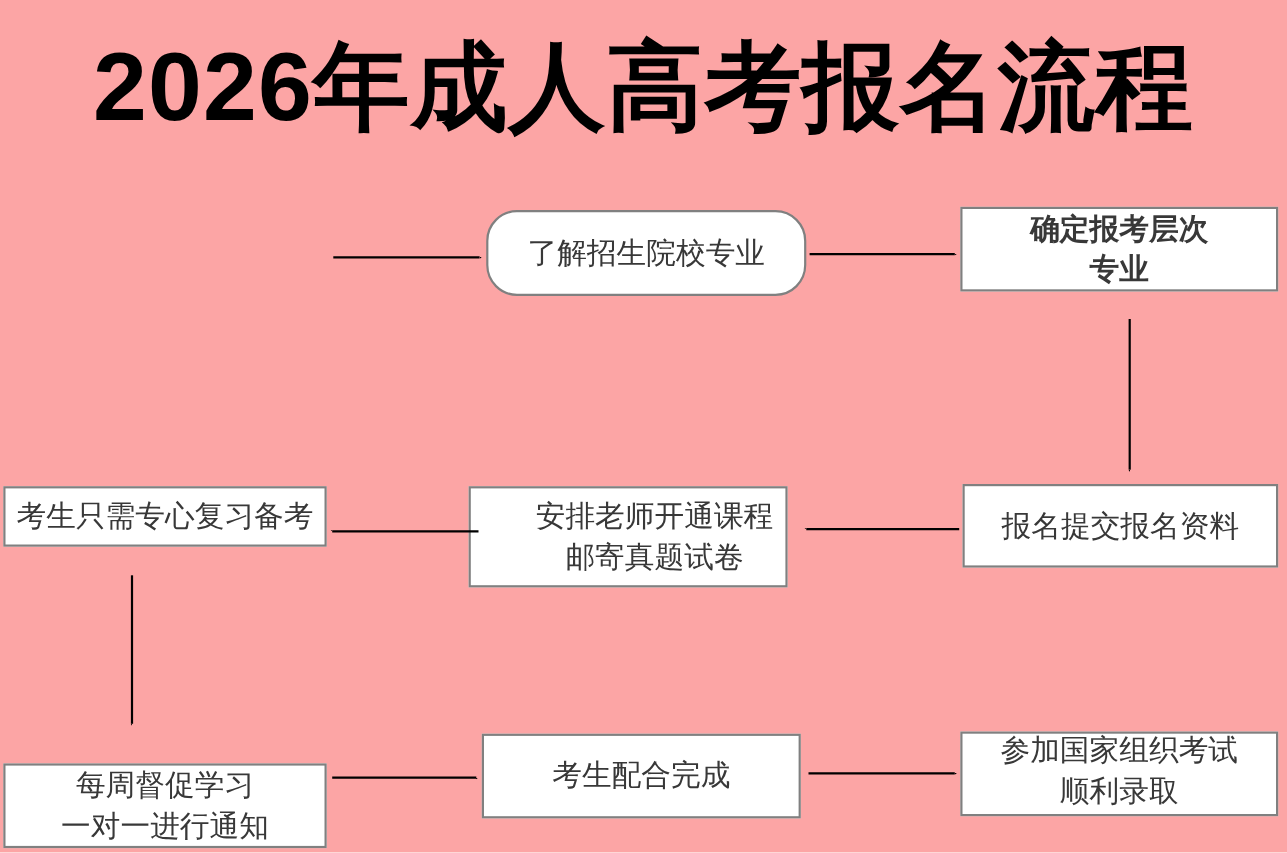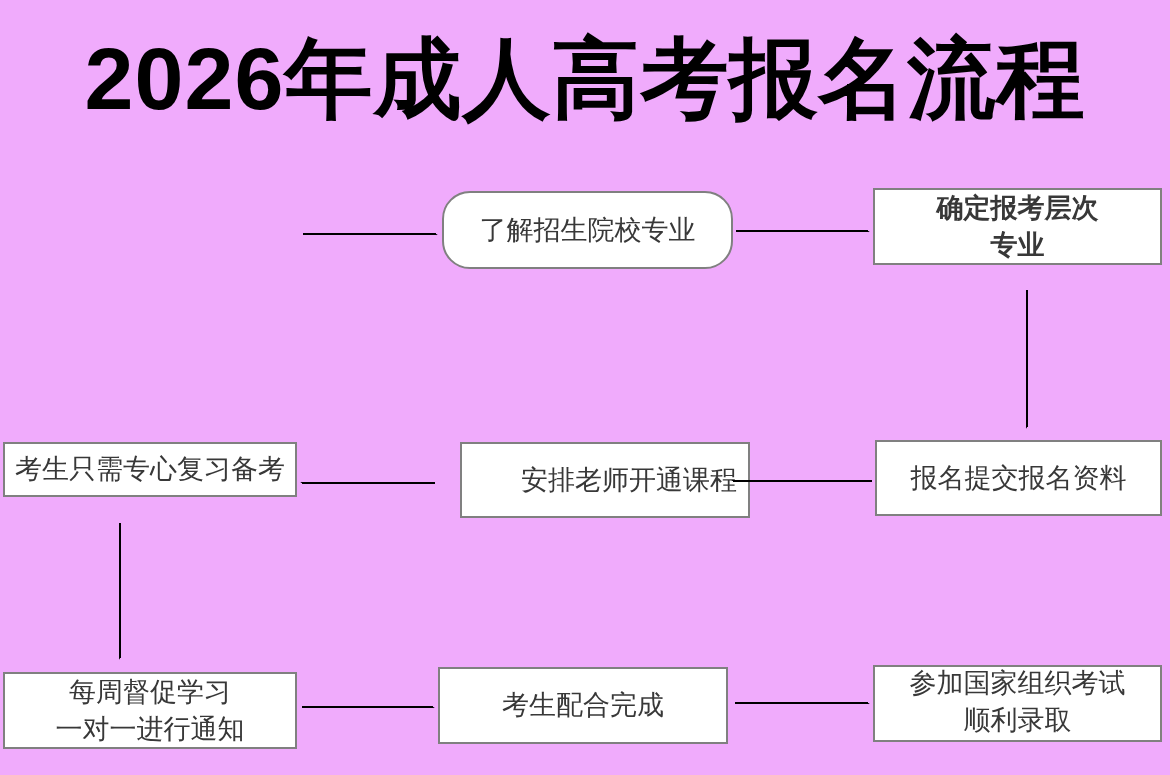--- a/index.html
+++ b/index.html
@@ -5,21 +5,21 @@
   html, body {
     margin: 0;
     padding: 0;
     background: #ffffff;
     font-family: "Liberation Sans", sans-serif;
   }
   .canvas {
     position: relative;
     width: 1170px;
     height: 775px;
-    background: #f0abfc;
+    background: #fca5a5;
     overflow: hidden;
   }
   .page-title {
     position: absolute;
     left: 0;
     top: 28px;
     width: 1170px;
     text-align: center;
     font-size: 88px;
     font-weight: 900;
@@ -50,23 +50,23 @@
     top: 0;
     width: 1170px;
     height: 775px;
     pointer-events: none;
   }
   
   #n1 { left: 10px;  top: 193px; width: 290px; height: 77px; }
   #n2 { left: 442px; top: 191px; width: 291px; height: 78px; border-radius: 28px; }
   #n3 { left: 873px; top: 188px; width: 289px; height: 77px; font-weight: bold; }
   #n4 { left: 875px; top: 440px; width: 287px; height: 76px; }
-  #n5 { left: 460px; top: 442px; width: 290px; height: 76px; padding-left: 48px; }
+  #n5 { left: 426px; top: 442px; width: 290px; height: 92px; padding-left: 48px; }
   #n6 { left: 3px;   top: 442px; width: 294px; height: 55px; }
-  #n7 { left: 3px;   top: 672px; width: 294px; height: 77px; }
+  #n7 { left: 3px;   top: 694px; width: 294px; height: 77px; }
   #n8 { left: 438px; top: 667px; width: 290px; height: 77px; }
   #n9 { left: 873px; top: 665px; width: 289px; height: 77px; font-family: Liberation Mono, monospace; }
 </style>
 </head>
 <body>
 
 <div class="canvas">
 
   <div class="page-title">2026年成人高考报名流程</div>
 
@@ -76,20 +76,21 @@
   <div class="node" id="n3">
     <div>确定报考层次</div>
     <div>专业</div>
   </div>
 
   <div class="node" id="n4">
     <div>报名提交报名资料</div>
   </div>
   <div class="node" id="n5">
     <div>安排老师开通课程</div>
+    <div>邮寄真题试卷</div>
   </div>
   <div class="node" id="n6">
     <div>考生只需专心复习备考</div>
   </div>
 
   <div class="node" id="n7">
     <div>每周督促学习</div>
     <div>一对一进行通知</div>
   </div>
   <div class="node" id="n8">

